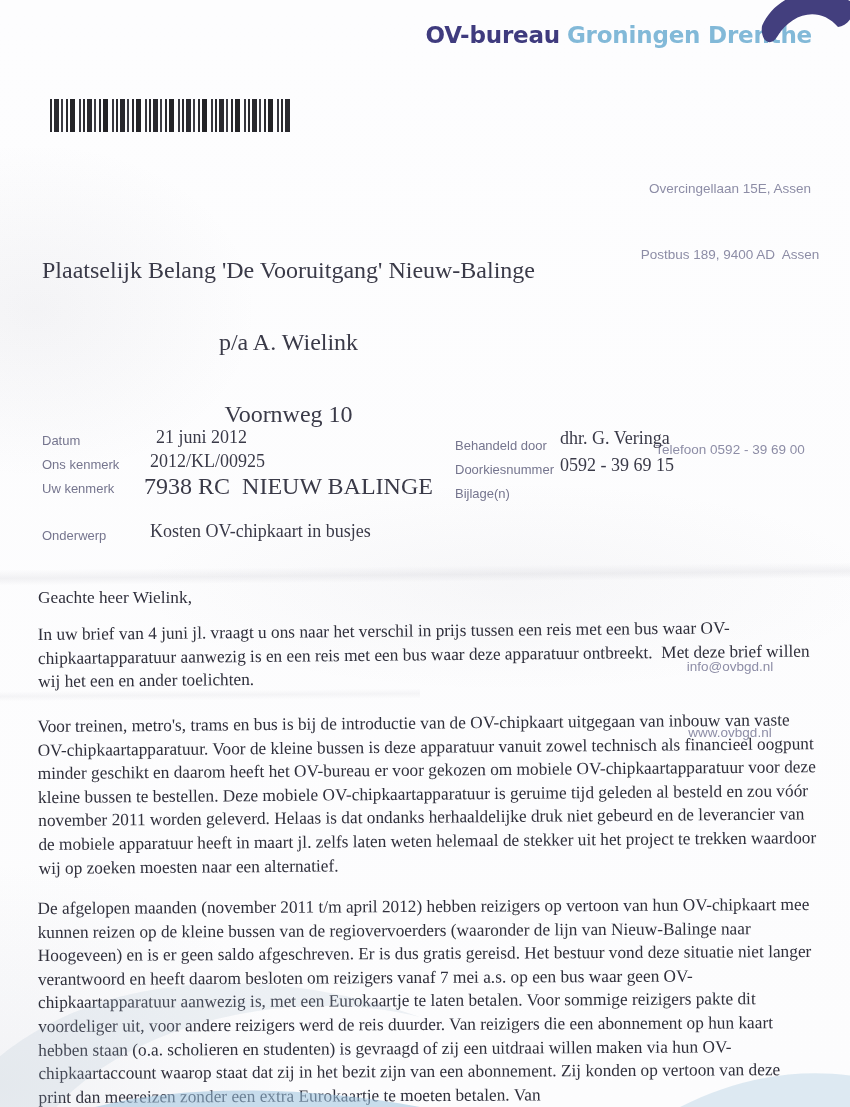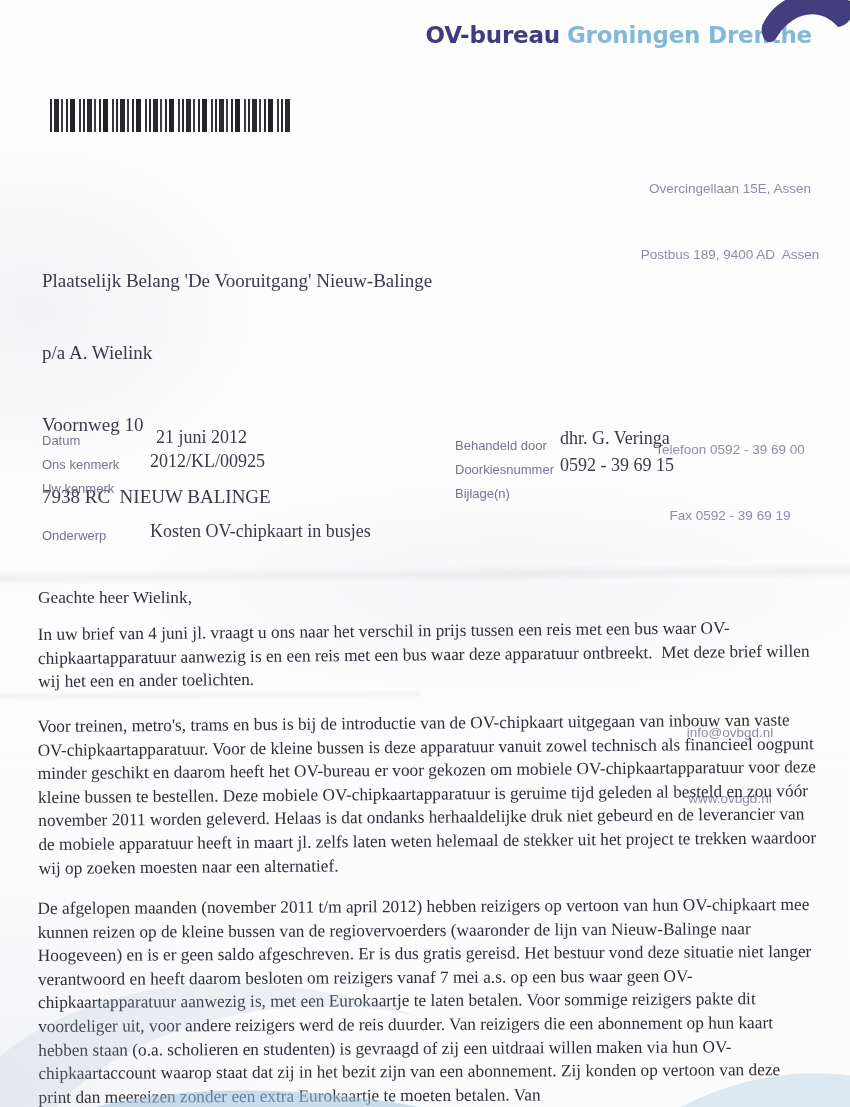--- a/index.html
+++ b/index.html
@@ -34,22 +34,22 @@
     opacity:0.92;}
   
   .contact{position:absolute;left:625px;top:90px;width:210px;
     font-family:"Liberation Sans", sans-serif;font-size:13.5px;color:#8d8da6;
     line-height:22px;white-space:pre-wrap;text-align:center;}
   .contact .grp{margin:0 0 19px 0;}
   .contact .grp.last{margin-bottom:0;}
   .contact .grp.g2{margin-top:22px;}
   .contact .grp.g3{margin-top:44px;}
   
-  .recipient{position:absolute;left:42px;top:221px;font-size:19px;
-    line-height:24px;color:#3a3a48;white-space:pre-wrap;}
+  .recipient{position:absolute;left:42px;top:210px;font-size:24px;
+    line-height:24px;color:#3a3a48;white-space:pre-wrap;text-align:center;}
   
   .lbl{font-family:"Liberation Sans", sans-serif;font-size:13px;color:#75758e;
     position:absolute;white-space:nowrap;}
   .val{font-size:18px;color:#3a3a48;position:absolute;white-space:nowrap;}
   
   .body-text{position:absolute;left:38px;top:586px;width:778px;
     font-size:17.3px;line-height:23.6px;color:#30303c;}
   .body-text p{margin:0;white-space:pre-wrap;transform-origin:left center;}
   .body-text .p-salutation{margin-bottom:13px;}
   .body-text .p1{margin-bottom:22px;transform:rotate(-0.55deg);}
@@ -78,21 +78,20 @@
 
   <div class="barcode"></div>
 
   <div class="contact">
     <div class="grp">
       <div>Overcingellaan 15E, Assen</div>
       <div>Postbus 189, 9400 AD  Assen</div>
     </div>
     <div class="grp g2">
       <div>Telefoon 0592 - 39 69 00</div>
-      <div>Fax 0592 - 39 69 19</div>
     </div>
     <div class="grp g3 last">
       <div>info@ovbgd.nl</div>
       <div>www.ovbgd.nl</div>
     </div>
   </div>
 
   <div class="recipient">
     <div>Plaatselijk Belang 'De Vooruitgang' Nieuw-Balinge</div>
     <div>p/a A. Wielink</div>

